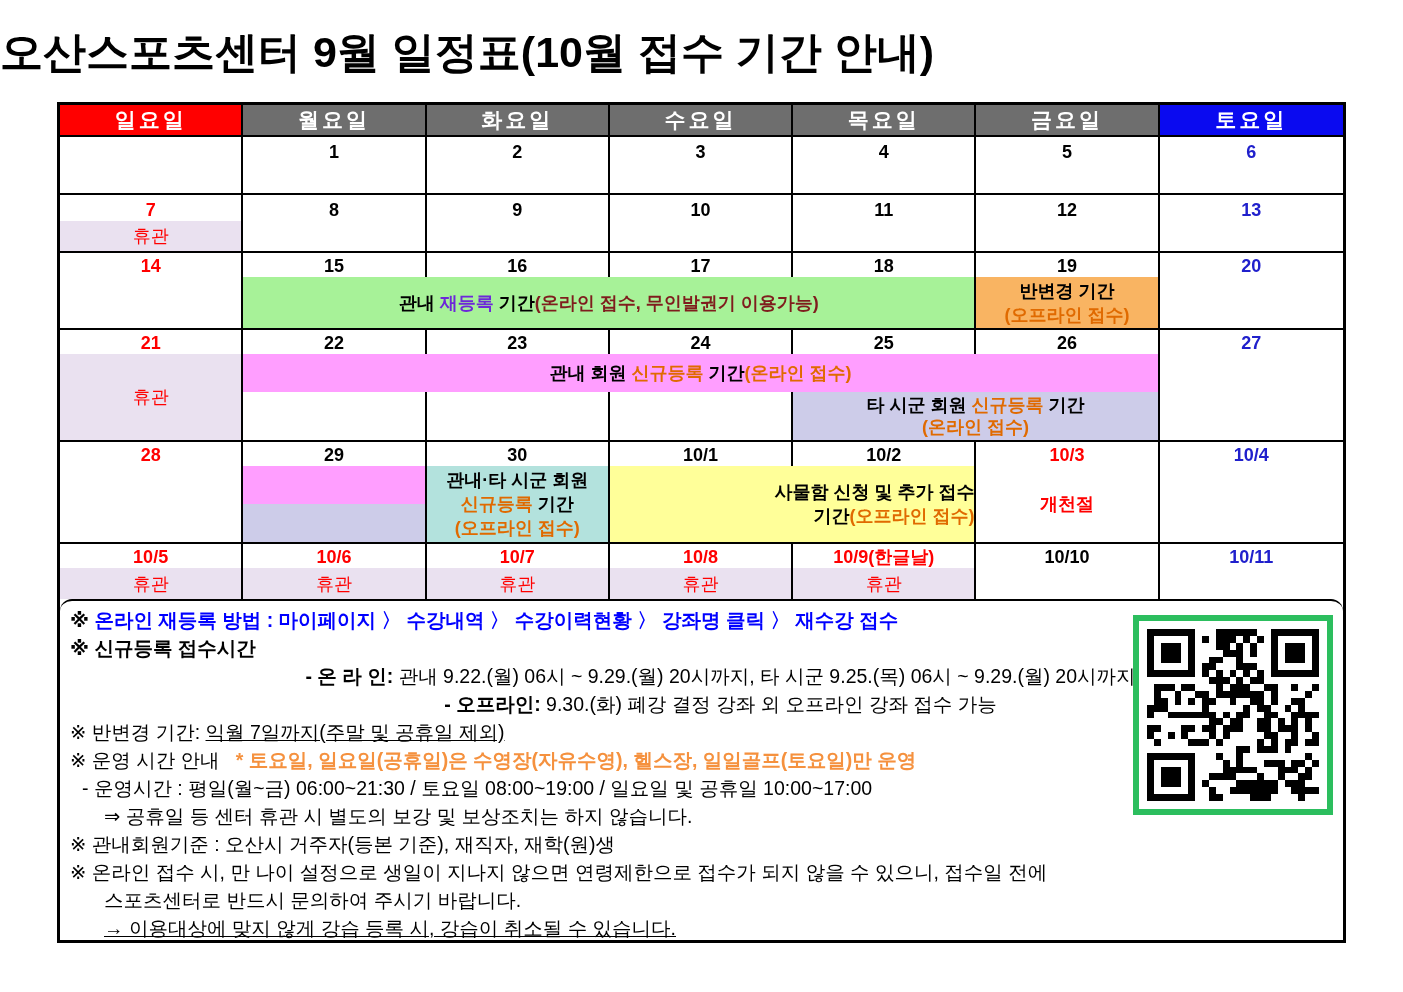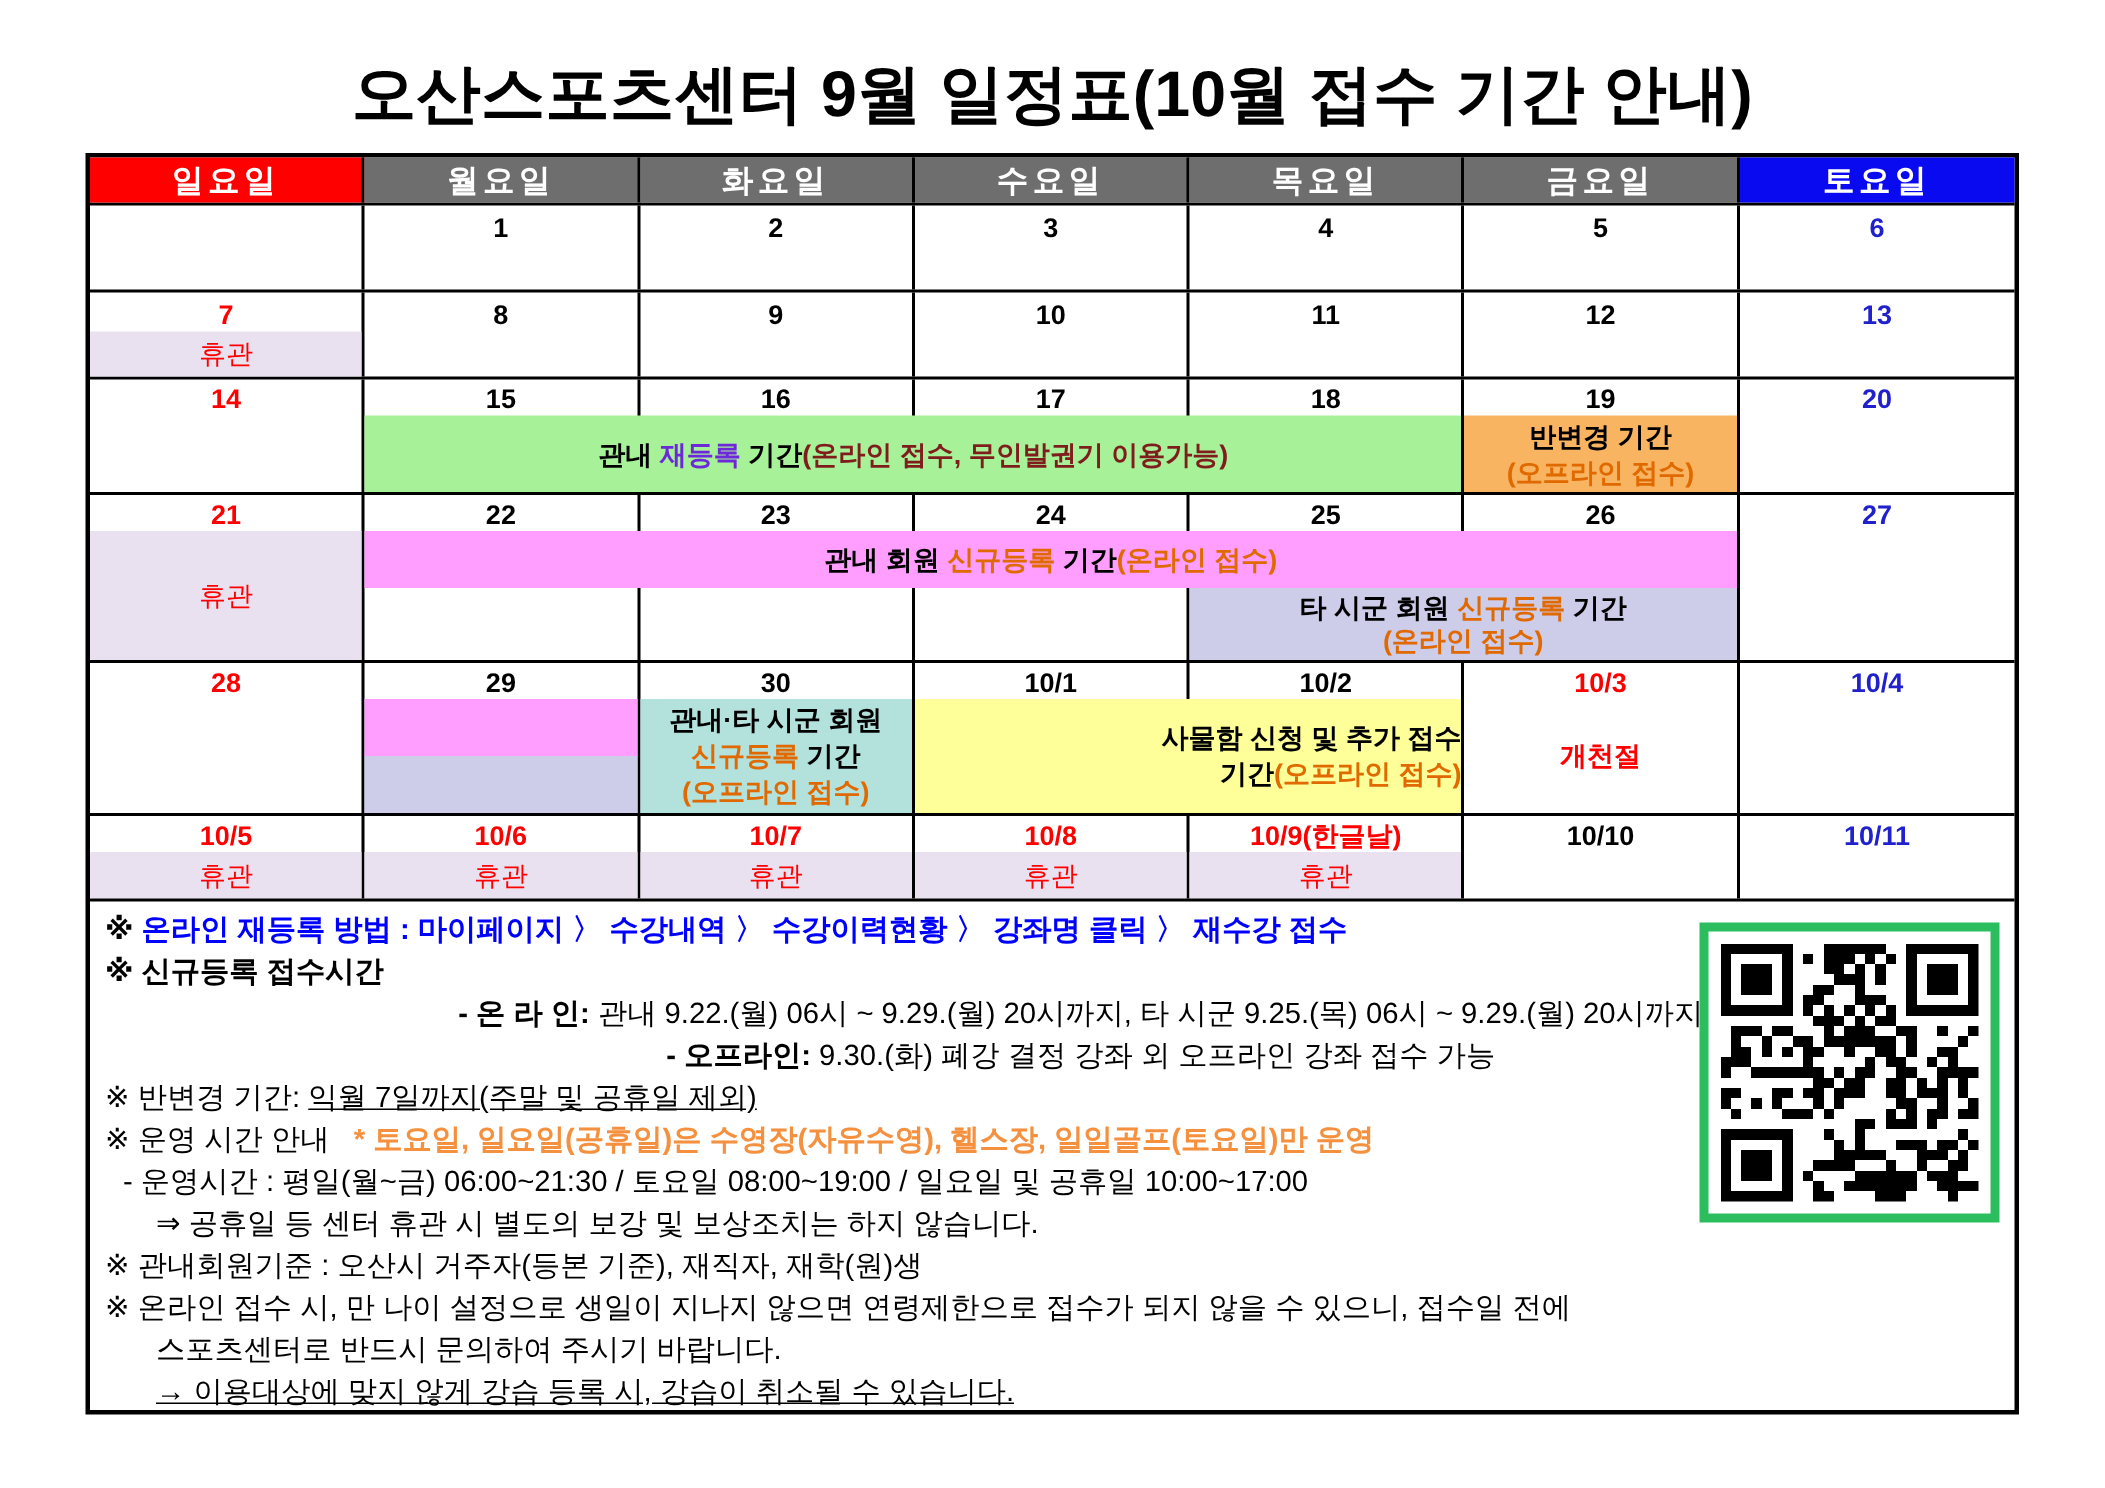--- a/index.html
+++ b/index.html
@@ -1,18 +1,18 @@
 <!DOCTYPE html>
 <html style="--sun_header: #FF0000; --weekday_header: #6E6E6E; --sat_header: #0A0AF0; --sun_text: #FF0000; --sat_text: #2020CC; --closed_bg: #EAE1F0; --closed_text: #FF0000; --green_band: #A7F298; --orange_band: #F9B462; --pink_band: #FF9EFF; --periwinkle_band: #CDCCE9; --teal_band: #B3E2DD; --yellow_band: #FFFF99; --orange_text: #E06A00; --red_text: #FF0000; --blue_text: #0000FF; --note_orange: #F5913E; --qr_border: #2CBE5E;"><head>
 <meta charset="utf-8">
 <style>
   html,body{margin:0;padding:0;background:#ffffff;width:1403px;height:992px;overflow:hidden;
     font-family:"Liberation Sans","DejaVu Sans",sans-serif;}
   .page{position:relative;width:1403px;height:992px;background:#fff;}
-  .title{position:absolute;top:34px;left:0;width:100%;margin:0;text-align:center;
+  .title{position:absolute;top:24px;left:0;width:100%;margin:0;text-align:left;
     font-size:43px;font-weight:800;color:#000;letter-spacing:0px;}
   .sheet{position:absolute;left:57px;top:102px;width:1289px;border:3px solid #000;box-sizing:border-box;background:#fff;}
   
   .cal-header{display:grid;grid-template-columns:repeat(7,1fr);height:30px;border-bottom:2px solid #000;}
   .hcell{display:flex;align-items:center;justify-content:center;color:#fff;font-weight:bold;
     font-size:21px;letter-spacing:3px;background:var(--weekday_header);border-right:2px solid #000;box-sizing:border-box;}
   .hcell.last{border-right:none;}
   .hcell.sun{background:var(--sun_header);}
   .hcell.sat{background:var(--sat_header);}
   
@@ -36,21 +36,21 @@
   .green{left:calc(100%/7);width:calc(100%/7*4 - 2px);top:24px;bottom:0;background:var(--green_band);}
   .orangeb{left:calc(100%/7*5);width:calc(100%/7 - 2px);top:24px;bottom:0;background:var(--orange_band);}
   .pink4{left:calc(100%/7);width:calc(100%/7*5 - 2px);top:24px;height:38px;background:var(--pink_band);text-align:right;}
   .peri4{left:calc(100%/7*4);width:calc(100%/7*2 - 2px);top:62px;bottom:0;background:var(--periwinkle_band);line-height:22px;}
   .pink5{left:calc(100%/7);width:calc(100%/7 - 2px);top:24px;height:38px;background:var(--pink_band);}
   .peri5{left:calc(100%/7);width:calc(100%/7 - 2px);top:62px;bottom:0;background:var(--periwinkle_band);}
   .teal5{left:calc(100%/7*2);width:calc(100%/7 - 2px);top:24px;bottom:0;background:var(--teal_band);line-height:24px;}
   .yellow5{left:calc(100%/7*3);width:calc(100%/7*2 - 2px);top:24px;bottom:0;background:var(--yellow_band);align-items:flex-end;}
   
   .notes{position:relative;border-top:2px solid #000;height:341px;box-sizing:border-box;
-    padding:5px 0 0 10px;font-size:19.5px;color:#000;}
+    padding:5px 0 0 10px;font-size:19.5px;color:#000;border-radius:12px;}
   .nline{height:28px;line-height:28px;white-space:pre;}
   .i1{padding-left:28px;text-align:center;}
   .i05{padding-left:12px;}
   .i2{padding-left:34px;}
   
   .qr{position:absolute;top:14px;right:10px;width:172px;height:172px;background:#fff;
     border:6px solid var(--qr_border);padding:8px;}
   .qr svg{width:172px;height:172px;display:block;}
 </style>
 </head>

